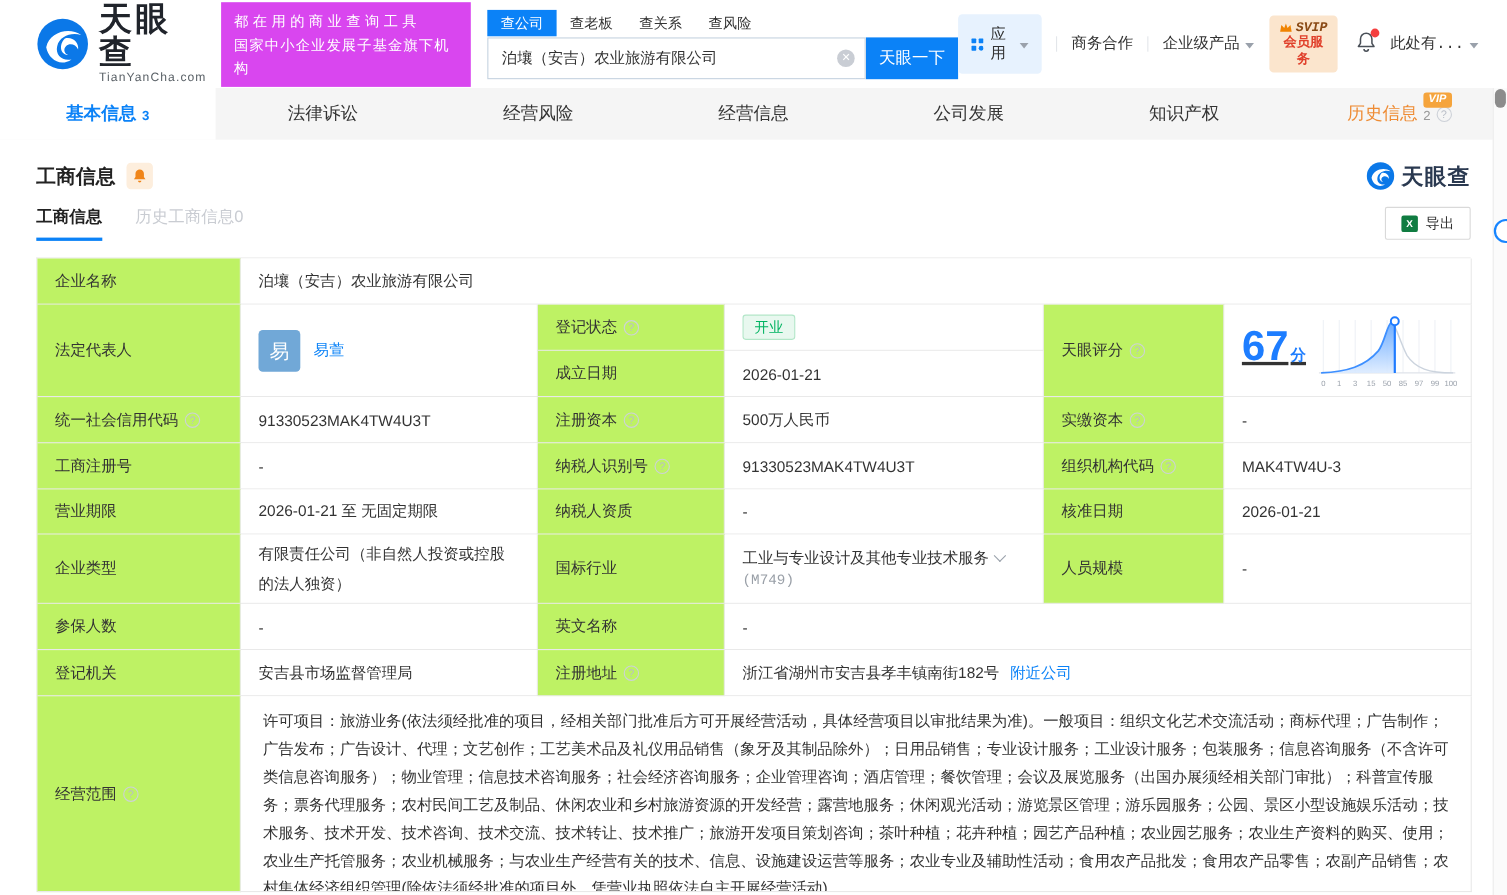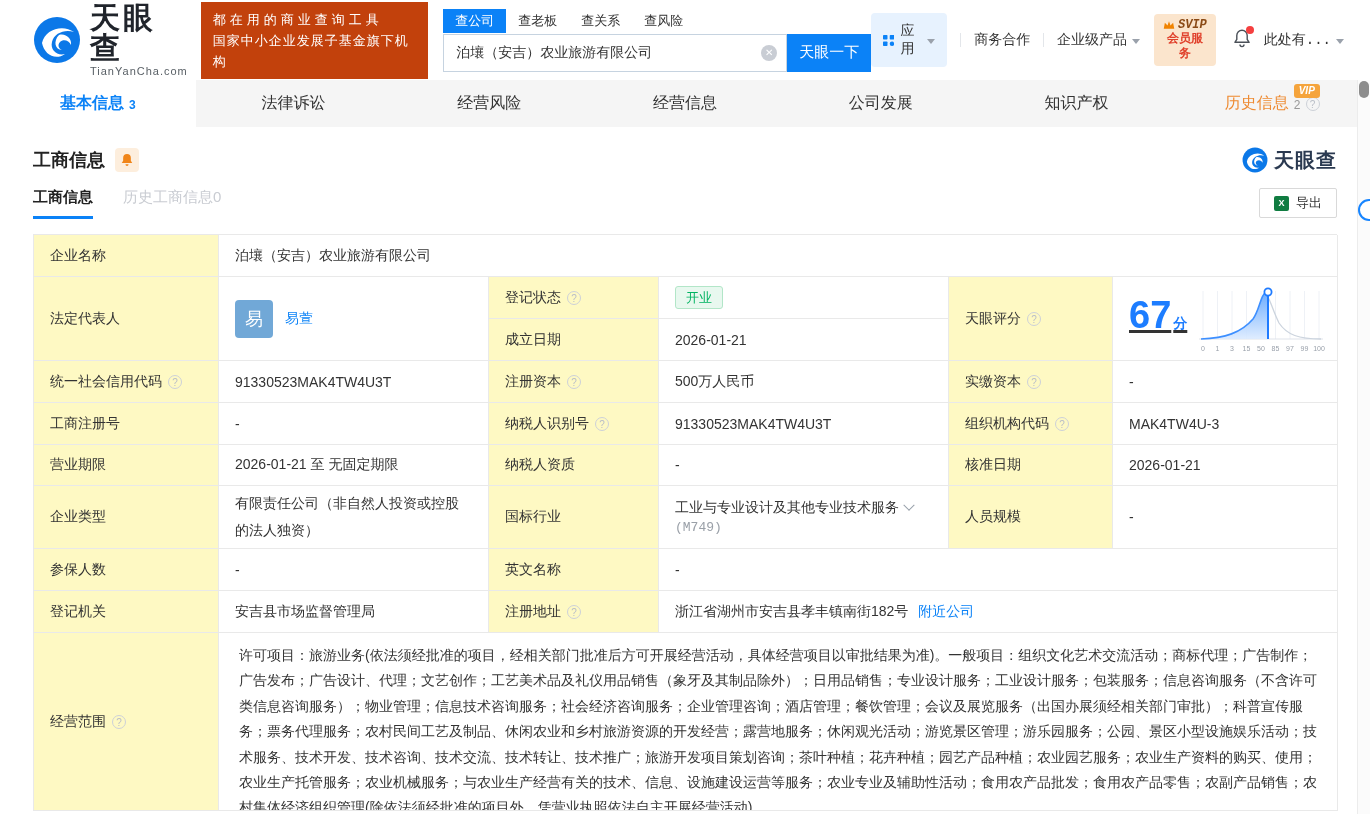--- a/index.html
+++ b/index.html
@@ -6,21 +6,21 @@
   html,body { width:1370px; height:814px; overflow:hidden; background:#fff;
     font-family:"Liberation Sans","DejaVu Sans",sans-serif; }
   .page { position:relative; width:1370px; height:814px; }
 
   
   .header { height:80px; display:flex; align-items:center; padding:0 26px 0 33px; background:#fff; }
   .logo { display:flex; align-items:center; gap:9px; cursor:pointer; }
   .logo-mark { width:48px; height:48px; flex:0 0 auto; }
   .logo-title { font-size:30px; font-weight:bold; color:#20242b; letter-spacing:3px; line-height:30px; }
   .logo-domain { font-size:11px; color:#596066; letter-spacing:1px; margin-top:2px; }
-  .promo { margin-left:13px; background:#c2410c; color:#fff; padding:7px 12px; font-size:13px; line-height:21px; }
+  .promo { margin-left:13px; background:#d946ef; color:#fff; padding:7px 12px; font-size:13px; line-height:21px; }
   .promo-l1 { letter-spacing:4px; }
   .promo-l2 { letter-spacing:1px; }
 
   .search { margin-left:15px; width:428px; }
   .search-tabs { display:flex; align-items:center; font-size:13px; height:25px; }
   .search-tab { color:#333; padding:3px 12px; cursor:pointer; }
   .search-tab.active { background:#0b82f7; color:#fff; }
   .search-row { display:flex; }
   .input-wrap { position:relative; }
   .search-input { width:344px; height:38px; border:1px solid #c6d3e0; padding:0 34px 0 12px; font-size:14px; color:#333; outline:none; font-family:inherit; }
@@ -67,21 +67,21 @@
   .export-btn { display:flex; align-items:center; gap:7px; border:1px solid #d9d9d9; border-radius:2px; background:#fff; height:30px; padding:0 14px; font-size:13px; color:#333; cursor:pointer; }
   .xls-icon { width:15px; height:15px; background:#107c41; border-radius:2px; color:#fff; font-size:9px; font-weight:bold; display:flex; align-items:center; justify-content:center; }
   .xls-icon::after { content:"X"; }
 
   
   .grid-table { margin-top:14px; display:grid;
     grid-template-columns:185px 270px 170px 290px 164px 225px;
     grid-template-rows:42px 42px 42px 42px 42px 41px 63px 42px 42px 178px;
     border-top:1px solid #e9e9e9; border-left:1px solid #e9e9e9; }
   .c { border-right:1px solid #e9e9e9; border-bottom:1px solid #e9e9e9; display:flex; align-items:center; padding:0 16px; font-size:14px; color:#333; background:#fff; overflow:hidden; }
-  .lbl { background:#fef9c3; gap:6px; }
+  .lbl { background:#bef264; gap:6px; }
   .rs2 { grid-row:span 2; }
   .cs5 { grid-column:span 5; }
   .cs3 { grid-column:span 3; }
   .link { color:#0b82f7; cursor:pointer; text-decoration:none; }
   .dash { color:#333; }
 
   .avatar { width:38px; height:38px; border-radius:4px; background:#71a8d7; color:#fff; font-size:18px; display:flex; align-items:center; justify-content:center; flex:0 0 auto; cursor:pointer; }
   .rep-name { margin-left:12px; font-size:14px; }
 
   .open-badge { background:#e8f8ef; color:#00b361; border:1px solid #b2e6c8; border-radius:3px; padding:2px 10px; font-size:13px; line-height:17px; }

